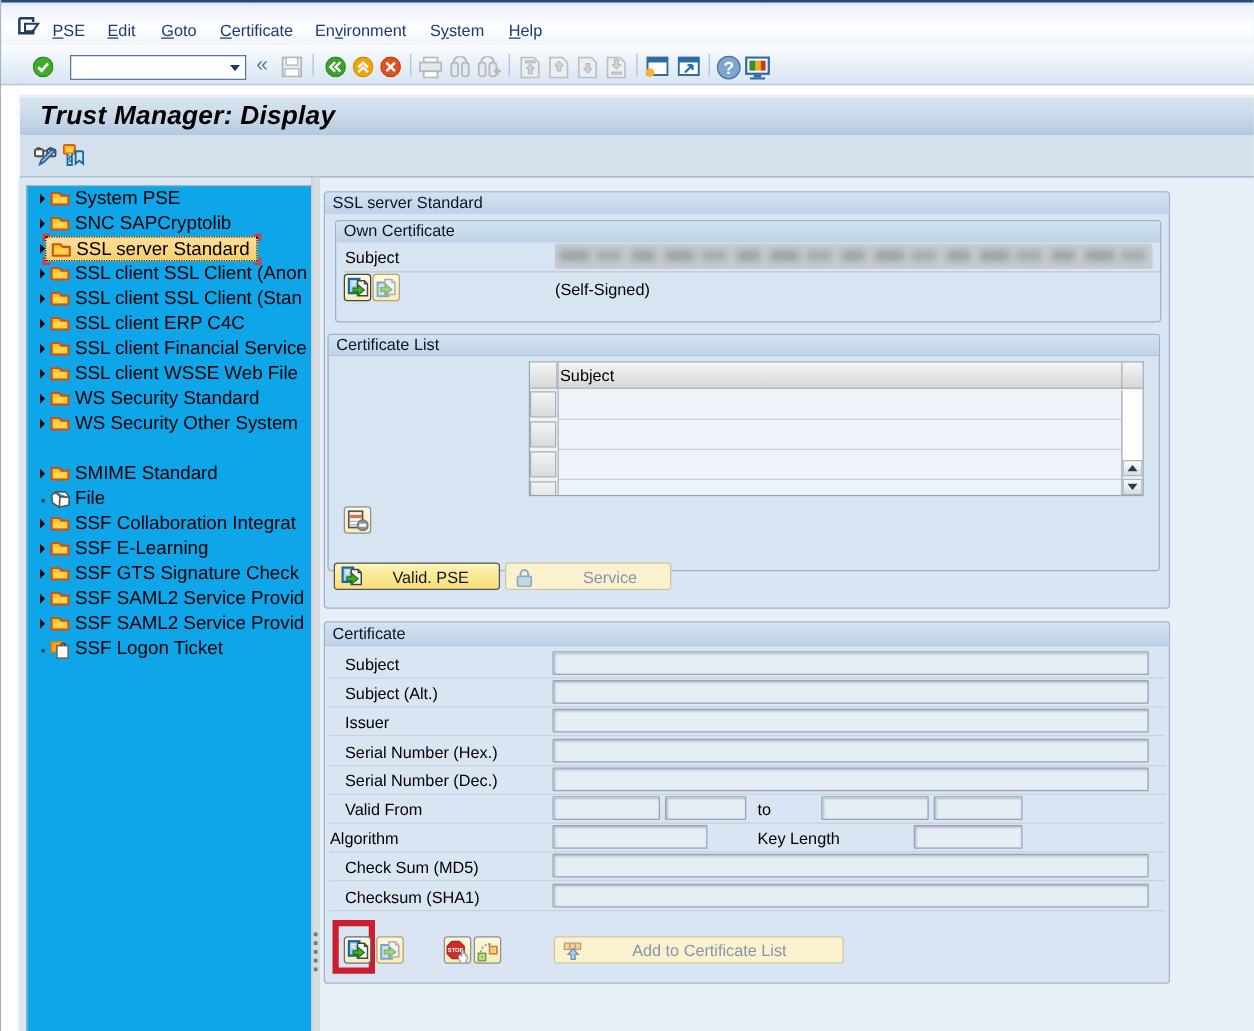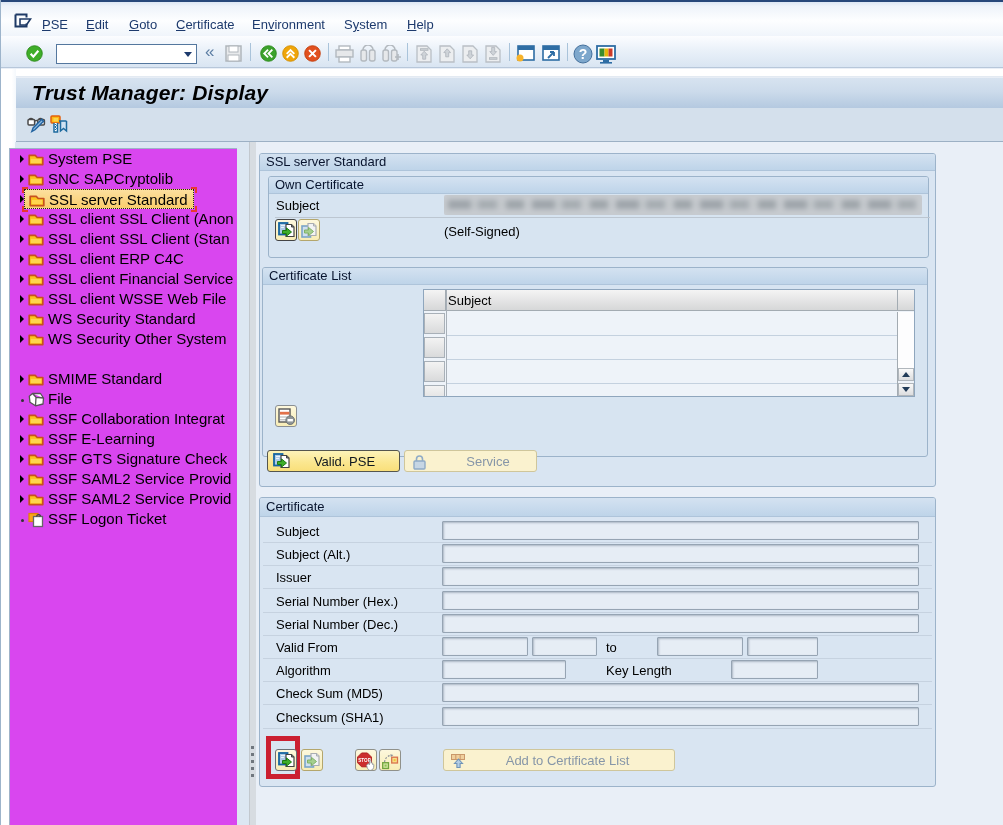--- a/index.html
+++ b/index.html
@@ -14,21 +14,21 @@
 #toolbar{left:0;top:36px;width:1003px;height:32px;background:linear-gradient(#fcfdff 0%,#eaf1f9 45%,#d9e5f2 100%);border-bottom:1px solid #b7c7da}
 .tsep{position:absolute;top:7px;width:1px;height:18px;background:#a9c3da}
 #gap1{left:0;top:69px;width:1003px;height:8px;background:#fff;border-bottom:1px solid #e3eaf2}
 
 #titlebar{left:15px;top:77px;width:988px;height:31px;background:linear-gradient(#d7e3f0 0%,#ccdbeb 45%,#b4c9e0 100%);border-top:1px solid #e8eef6}
 #titlebar span{position:absolute;left:16px;top:3px;font-size:21px;font-weight:bold;font-style:italic;color:#000;letter-spacing:0.2px}
 #apptb{left:15px;top:108px;width:988px;height:34px;background:#d4e0ec;border-bottom:1px solid #9cb0c4}
 
 #leftrail{left:0;top:69px;width:15px;height:756px;background:linear-gradient(90deg,#fff 70%,#f4f8fc 100%)}
 #treewrap{left:14px;top:142px;width:234px;height:683px;background:#dce7f2}
-#treepanel{left:8px;top:148px;width:228px;height:677px;background:#d946ef;border-top:1px solid #9fb3c8;border-left:1px solid #9fb3c8;overflow:hidden}
+#treepanel{left:20px;top:148px;width:228px;height:677px;background:#0ea5e9;border-top:1px solid #9fb3c8;border-left:1px solid #9fb3c8;overflow:hidden}
 .trow{position:absolute;left:0;height:20px;width:228px;white-space:nowrap}
 .trow .arr{position:absolute;left:10px;top:5px;width:0;height:0;border-left:4.5px solid #000;border-top:4px solid transparent;border-bottom:4px solid transparent}
 .trow .dot{position:absolute;left:11px;top:9px;width:3px;height:3px;background:#333;border-radius:50%}
 .trow .ticn{position:absolute;left:18px;top:2px}
 .trow .tlab{position:absolute;left:38px;top:0px;font-size:15px;color:#000}
 #tsel{position:absolute;width:170px;height:20px;background:linear-gradient(#fcdf9e,#f9cd6c);border:1px dotted #222;z-index:1}
 .rcb{position:absolute;width:6px;height:6px;z-index:2}
 #splitter{left:248px;top:142px;width:7px;height:683px;background:#d7dce1;border-left:1px solid #c2c8ce}
 .spdot{position:absolute;left:1px;width:3px;height:3px;background:#70777e}
 
@@ -416,21 +416,21 @@
  <span class="lbl" style="left:16px;top:119px">Serial Number (Dec.)</span>
  <div class="rowline" style="left:3px;top:137px;width:669px;background:#c6d2e0"></div>
  <div class="fld" style="left:182px;top:116px;width:477px"></div>
  <span class="lbl" style="left:16px;top:142px">Valid From</span>
  <div class="rowline" style="left:3px;top:160px;width:669px;background:#c6d2e0"></div>
  <div class="fld" style="left:182px;top:139px;width:86px"></div>
  <div class="fld" style="left:272px;top:139px;width:65px"></div>
  <span class="lbl" style="left:346px;top:142px">to</span>
  <div class="fld" style="left:397px;top:139px;width:86px"></div>
  <div class="fld" style="left:487px;top:139px;width:71px"></div>
- <span class="lbl" style="left:16px;top:165px">Algorithm</span>
+ <span class="lbl" style="left:4px;top:165px">Algorithm</span>
  <div class="rowline" style="left:3px;top:183px;width:669px;background:#c6d2e0"></div>
  <div class="fld" style="left:182px;top:162px;width:124px"></div>
  <span class="lbl" style="left:346px;top:165px">Key Length</span>
  <div class="fld" style="left:471px;top:162px;width:87px"></div>
  <span class="lbl" style="left:16px;top:188px">Check Sum (MD5)</span>
  <div class="rowline" style="left:3px;top:206px;width:669px;background:#c6d2e0"></div>
  <div class="fld" style="left:182px;top:185px;width:477px"></div>
  <span class="lbl" style="left:16px;top:212px">Checksum (SHA1)</span>
  <div class="rowline" style="left:3px;top:230px;width:669px;background:#c6d2e0"></div>
  <div class="fld" style="left:182px;top:209px;width:477px"></div>

